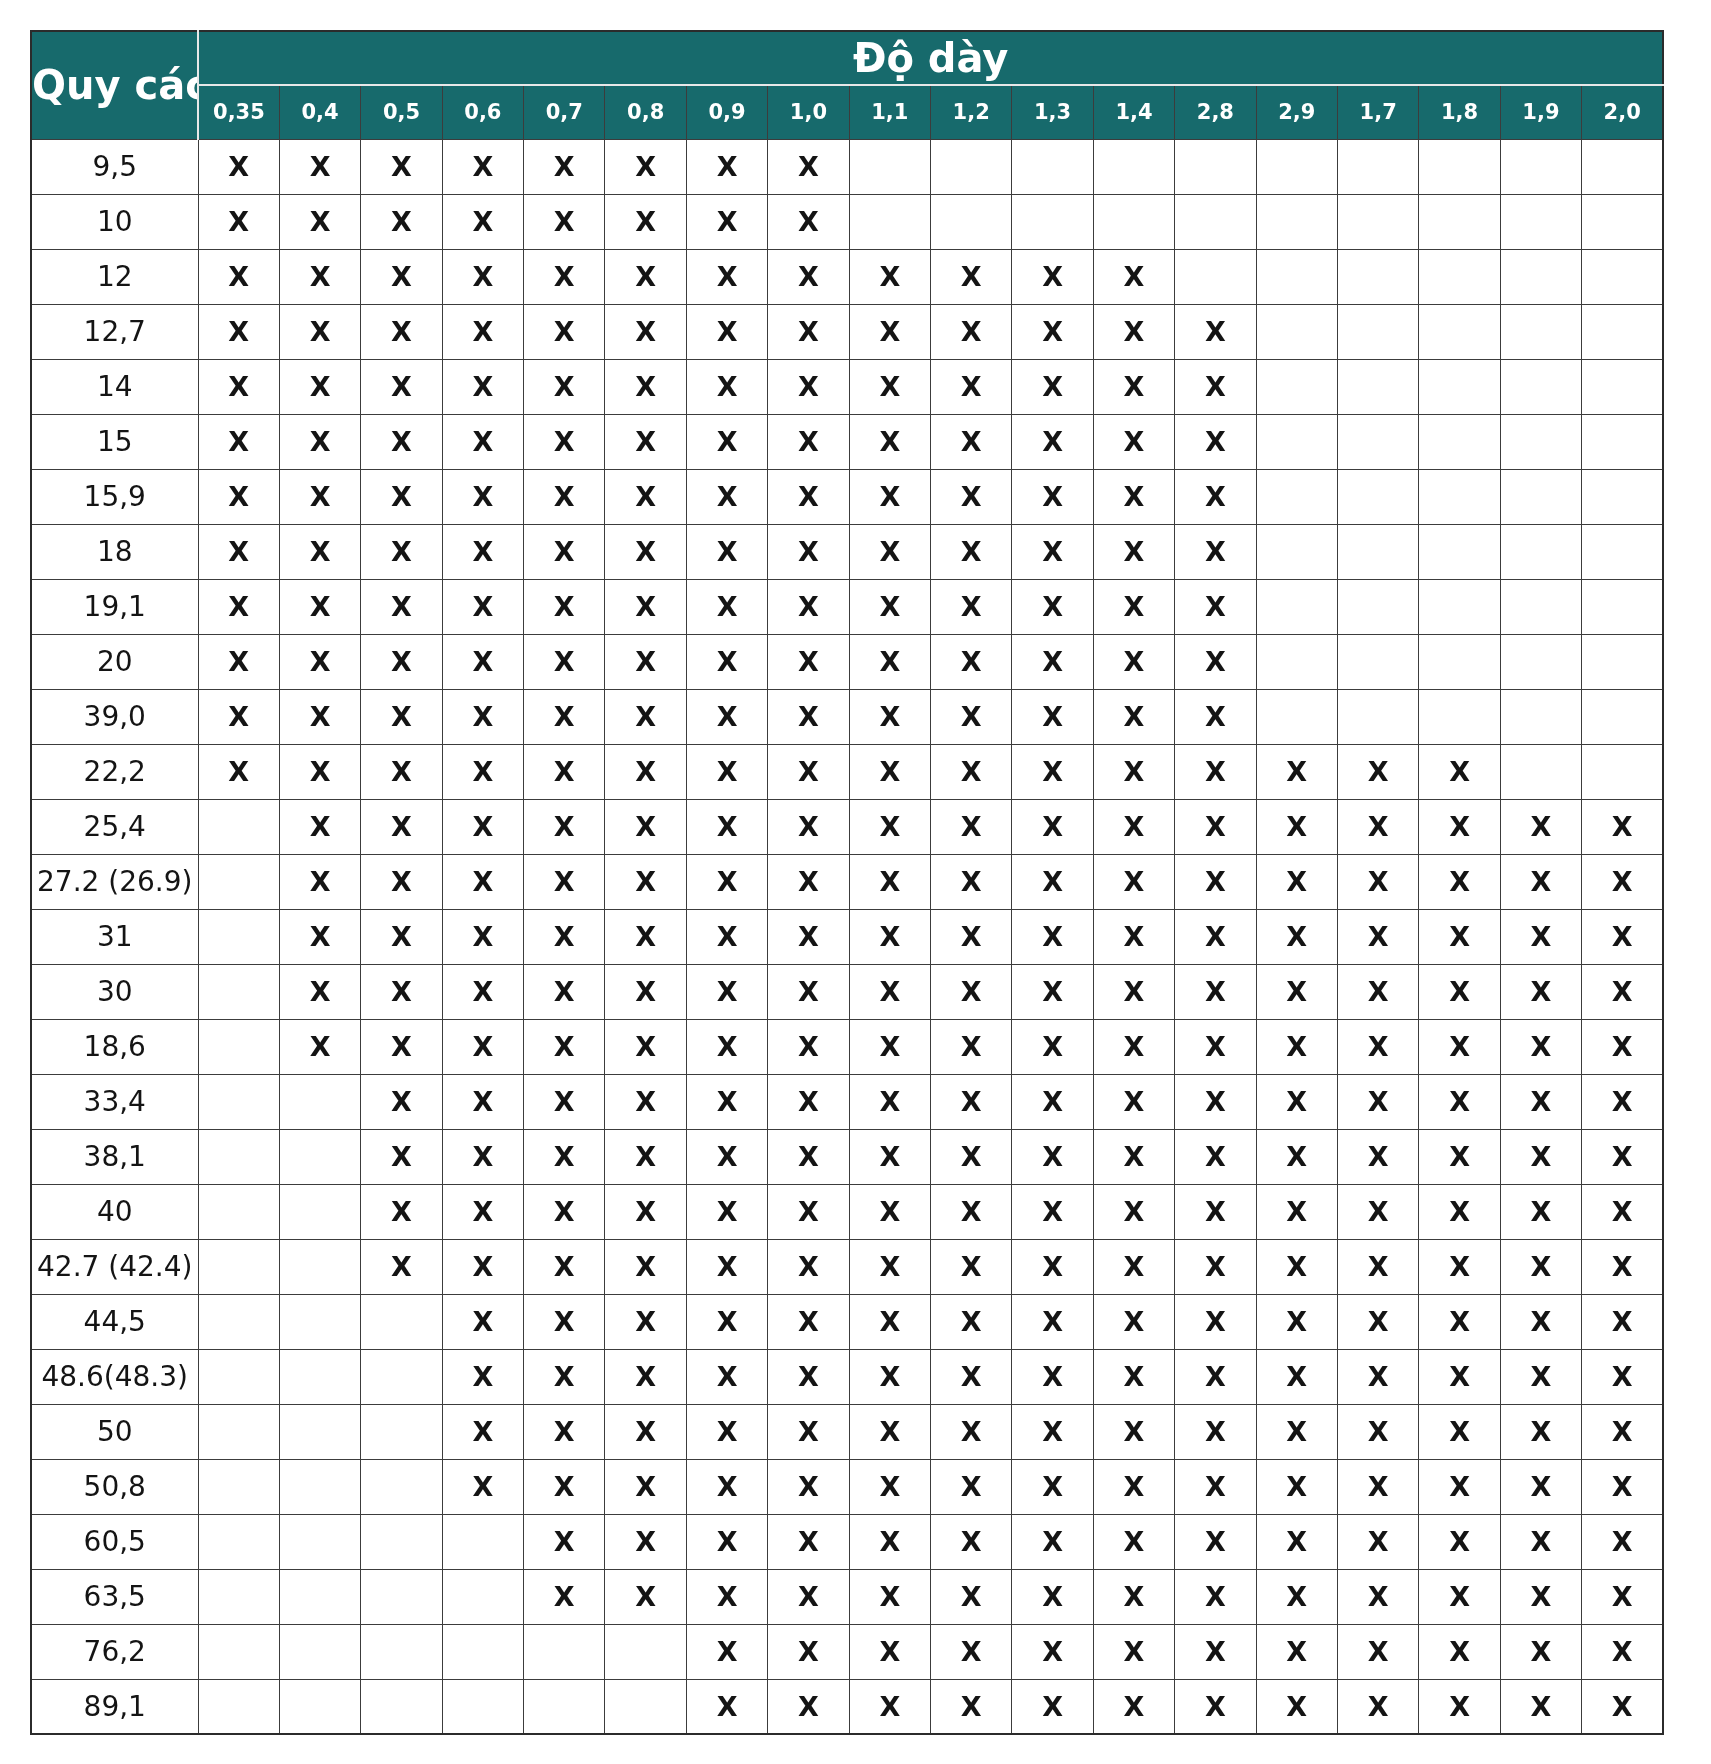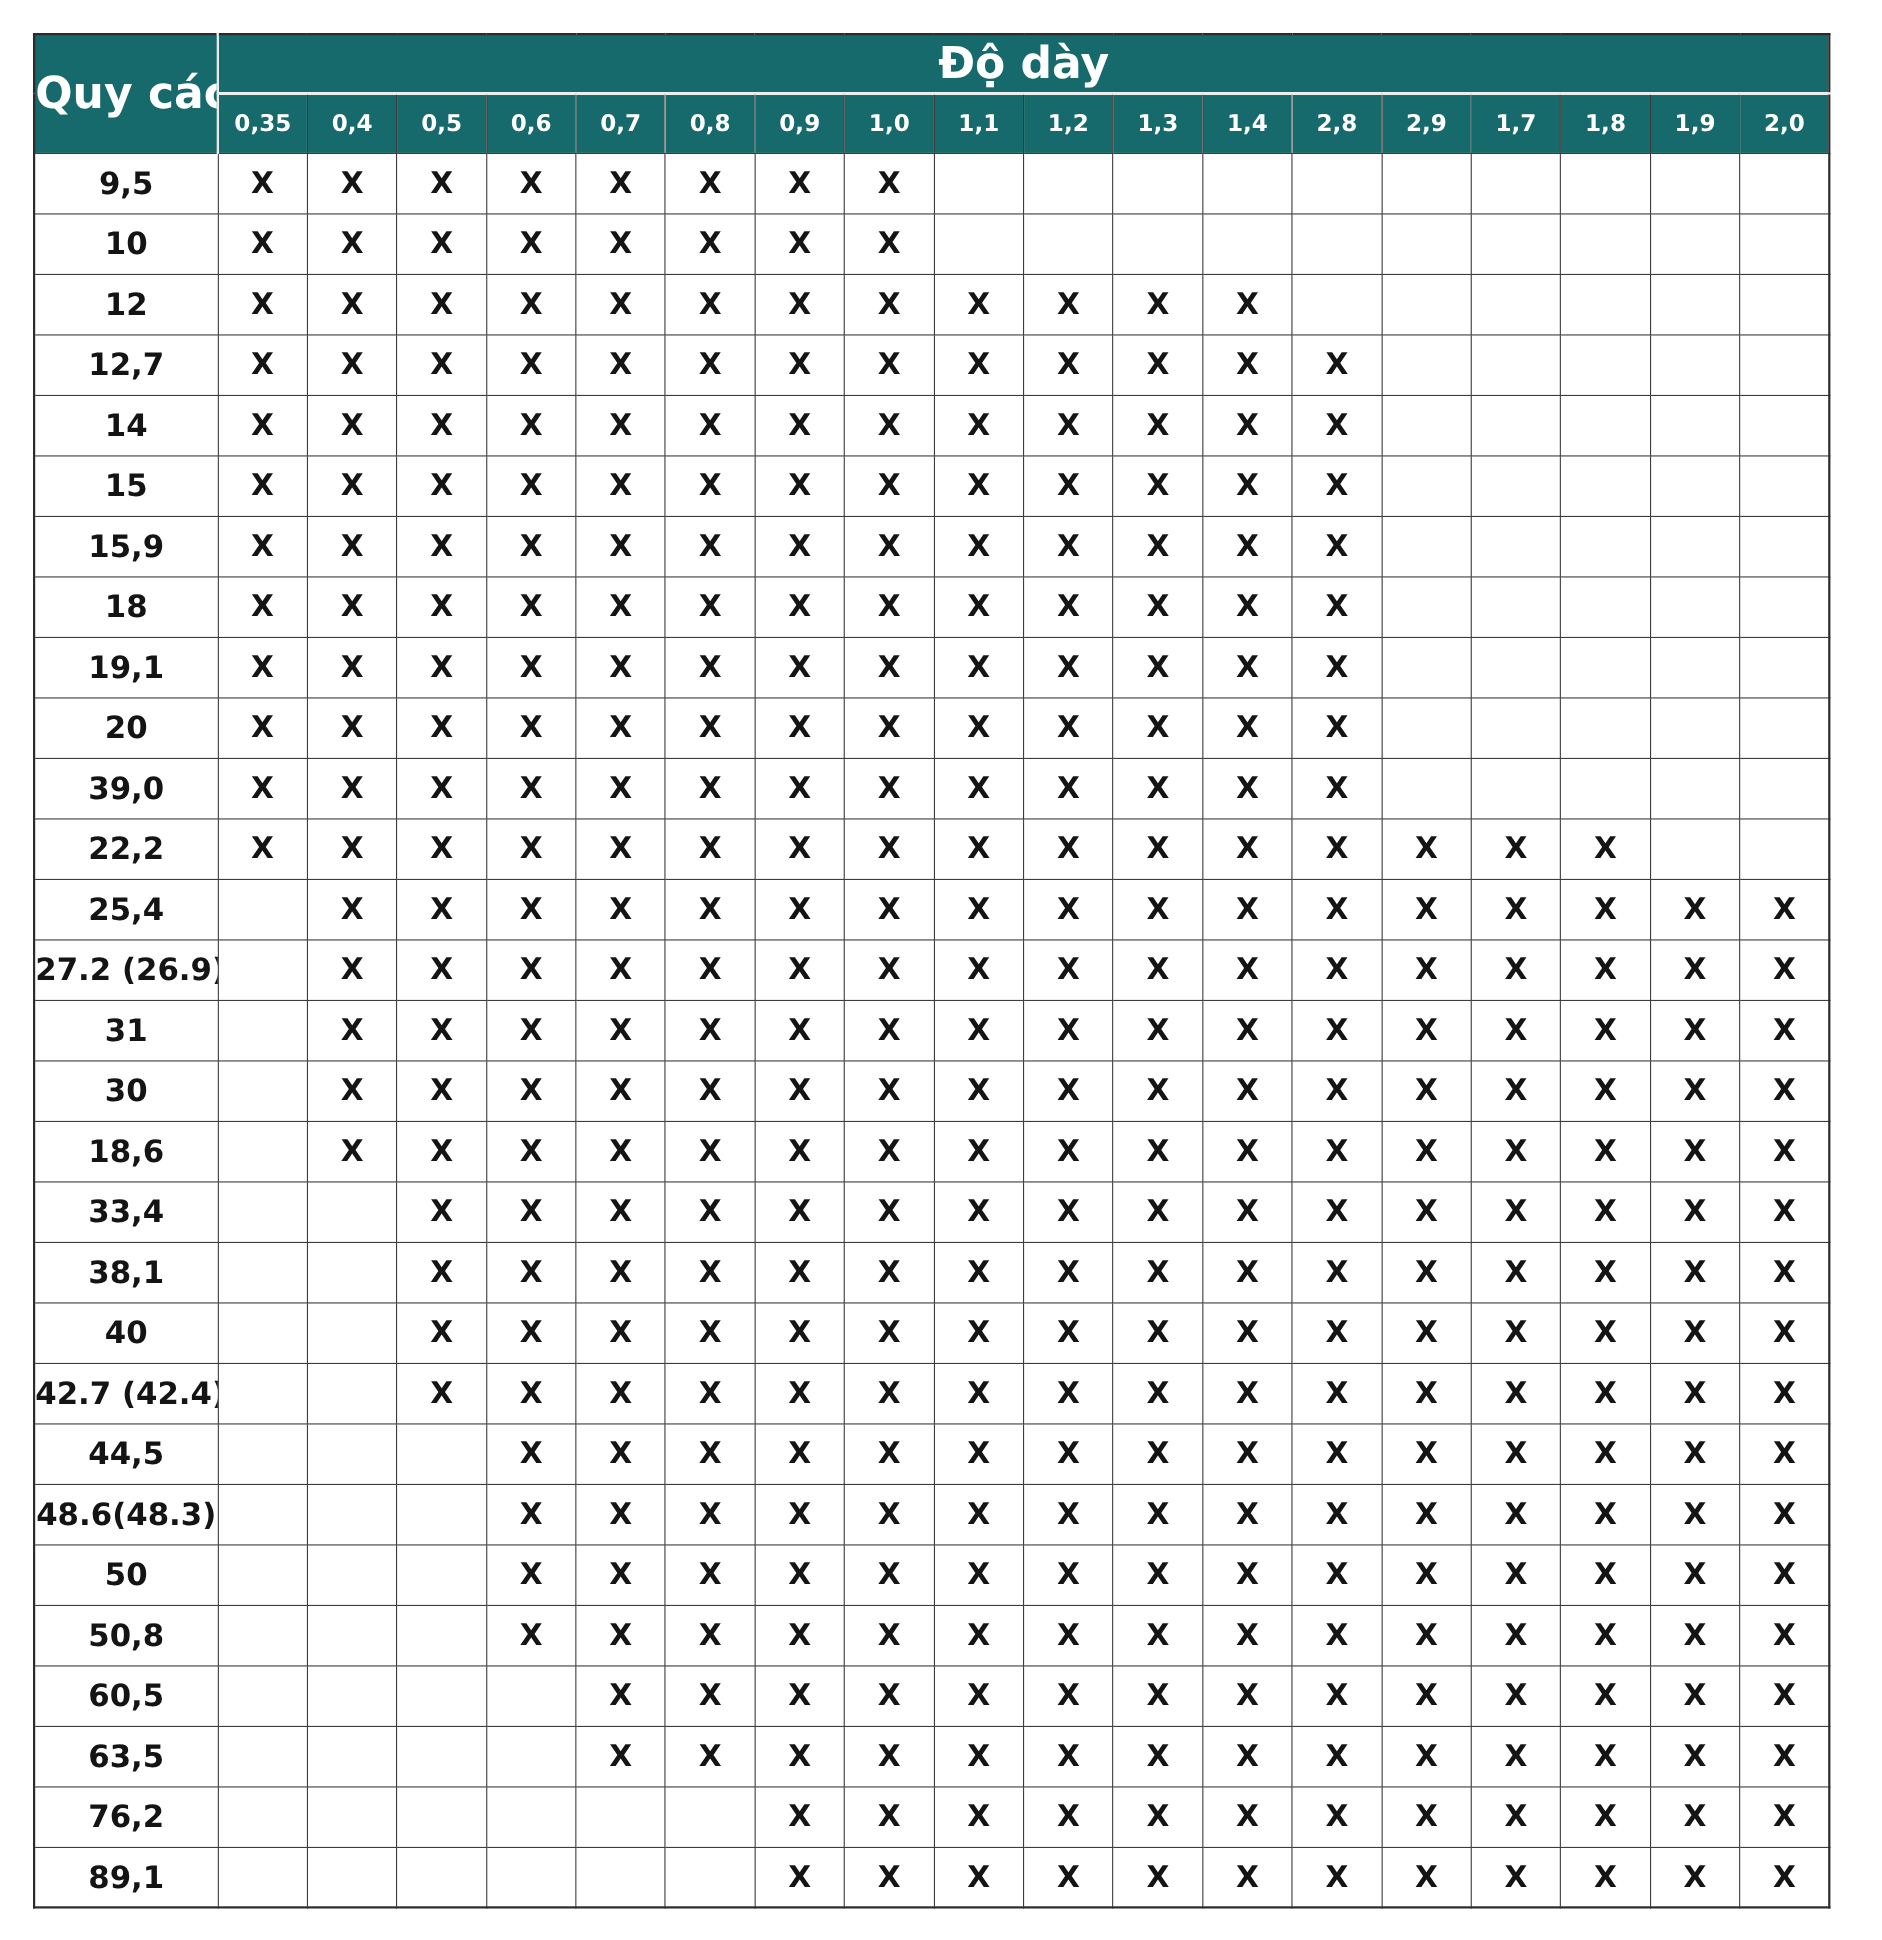--- a/index.html
+++ b/index.html
@@ -46,21 +46,21 @@
   th.corner{
     font-size:40px;
     border-right:2.5px solid var(--light);
   }
   th.group{
     font-size:40px;
     border-bottom:2.5px solid var(--light);
   }
   th.thick{font-size:21px;}
   td.size-label{
-    font-weight:700;
+    font-weight:400;
     color:var(--text);
     font-size:28px;
     background:#ffffff;
   }
   td.mark-cell{
     font-weight:700;
     color:var(--text);
     font-size:27px;
     background:#ffffff;
   }

